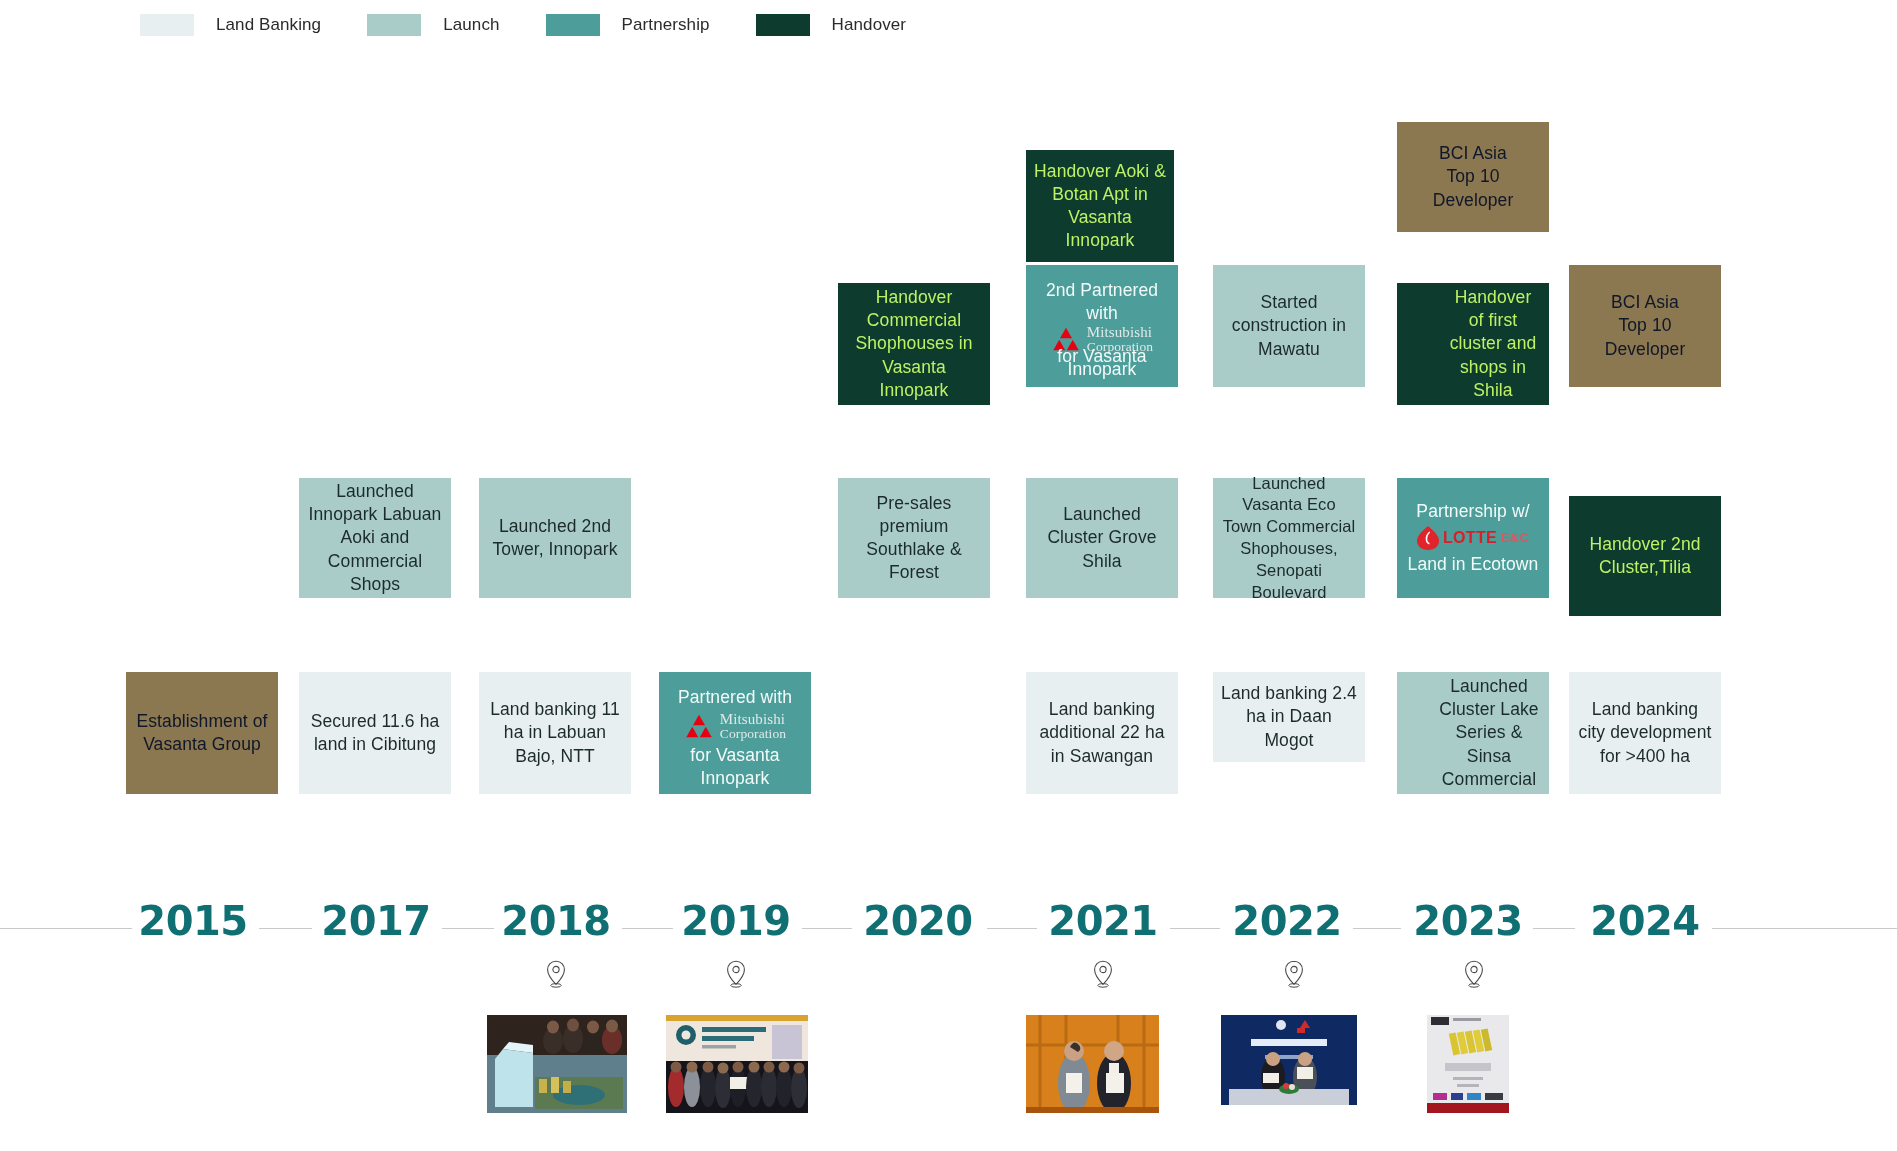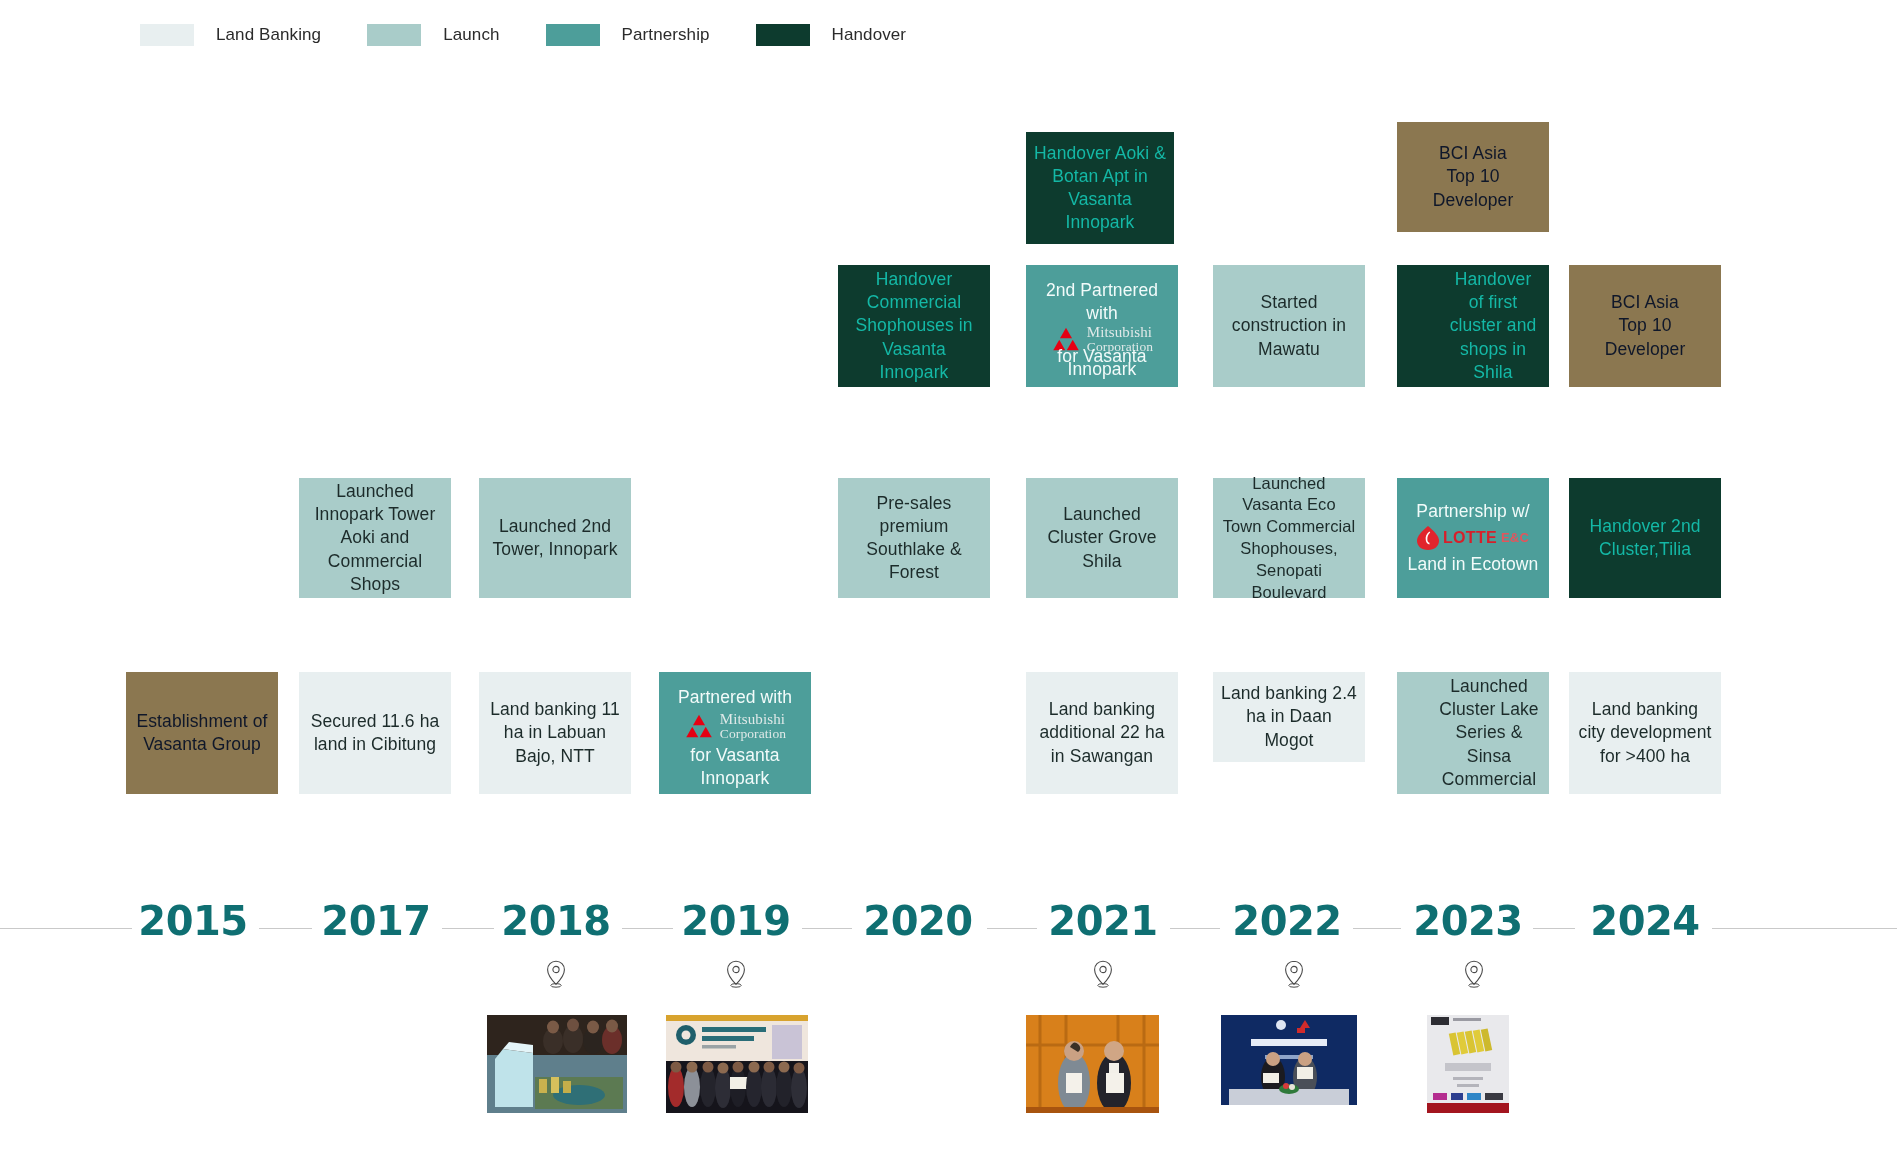--- a/index.html
+++ b/index.html
@@ -6,40 +6,40 @@
   html, body {
     width: 1897px;
     height: 1151px;
     background: #ffffff;
     font-family: "Liberation Sans", sans-serif;
     overflow: hidden;
   }
   #root { position: relative; width: 1897px; height: 1151px; }
 
   
-  .legend { position: absolute; left: 140px; top: 24px; display: flex; align-items: flex-end; gap: 0; }
+  .legend { position: absolute; left: 140px; top: 14px; display: flex; align-items: flex-end; gap: 0; }
   .legend-item { display: flex; align-items: center; margin-right: 46px; }
   .legend-swatch { width: 54px; height: 22px; display: block; }
   .legend-label { font-size: 17px; color: #2b2b2b; margin-left: 22px; white-space: nowrap; letter-spacing: .1px; }
 
   
   .card {
     position: absolute;
     display: flex;
     flex-direction: column;
     align-items: center;
     justify-content: center;
     text-align: center;
     padding: 6px 8px;
     font-size: 17.5px;
     line-height: 1.32;
     letter-spacing: .1px;
   }
   .card .ctext { display: block; width: 100%; }
-  .card.dark  { background: #0d3b2e; color: #14b8a6; }
+  .card.dark  { background: #0d3b2e; color: #bef264; margin-top: 18px; }
   .card.brown { background: #8b7750; color: #0f172a; }
   .card.part  { background: #4d9e9a; color: #f2fbfa; }
   .card.launch{ background: #a9ccc9; color: #1c2b2a; }
   .card.land  { background: #e8eff0; color: #1c2b2a; }
   .mit-wrap { position: relative; display: flex; align-items: center; justify-content: center; gap: 6px; }
   .mit-mark { width: 30px; height: 26px; flex: 0 0 auto; }
   .mit-text { font-family: "Liberation Serif", serif; color: #dfe9e8; font-size: 15px; line-height: 1.0; text-align: left; }
   .mit-text .m2 { font-size: 13.5px; display: block; }
 
   .overlap { position: relative; width: 100%; height: 46px; }
@@ -135,21 +135,21 @@
   <div class="card dark" style="left:1397px; top:265px; width:152px; height:122px;padding-left:48px;">
     <span class="ctext">Handover of first cluster and shops in Shila</span>
   </div>
 
   <div class="card brown" style="left:1569px; top:265px; width:152px; height:122px;">
     <span class="ctext">BCI Asia</span>
     <span class="ctext">Top 10 Developer</span>
   </div>
 
   <div class="card launch" style="left:299px; top:478px; width:152px; height:120px;">
-    <span class="ctext">Launched Innopark Tower Aoki and Commercial Shops</span>
+    <span class="ctext">Launched Innopark Labuan Aoki and Commercial Shops</span>
   </div>
 
   <div class="card launch" style="left:479px; top:478px; width:152px; height:120px;">
     <span class="ctext">Launched 2nd Tower, Innopark</span>
   </div>
 
   <div class="card launch" style="left:838px; top:478px; width:152px; height:120px;">
     <span class="ctext">Pre-sales premium Southlake &amp; Forest</span>
   </div>
 

